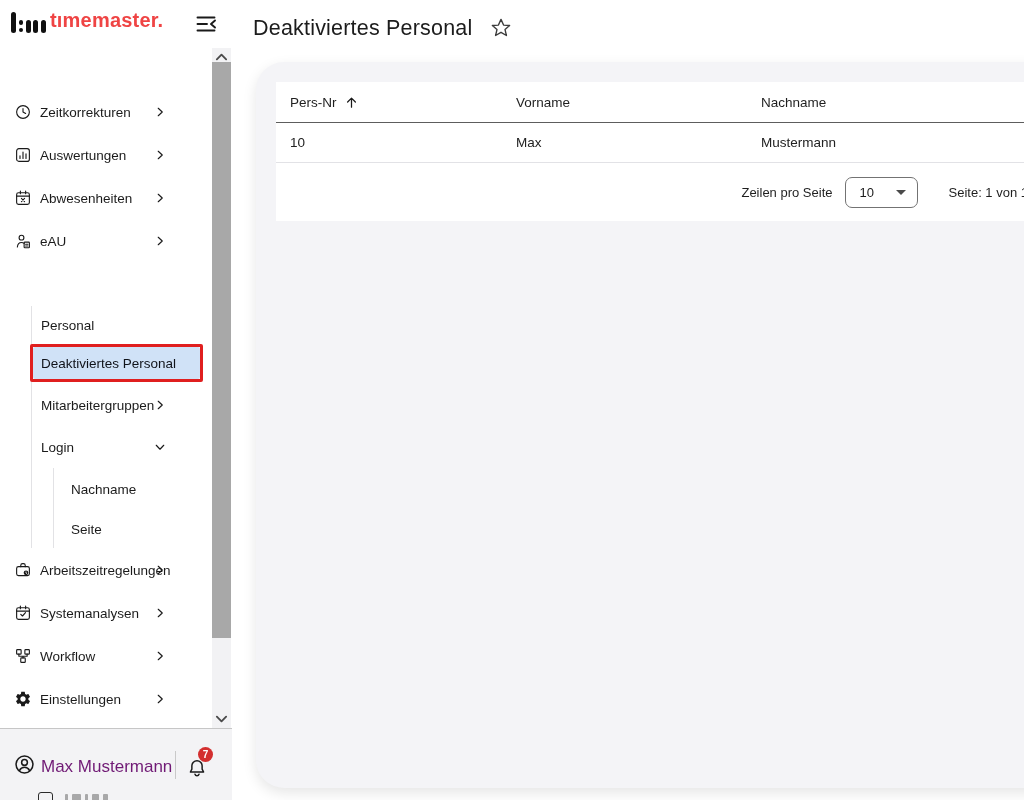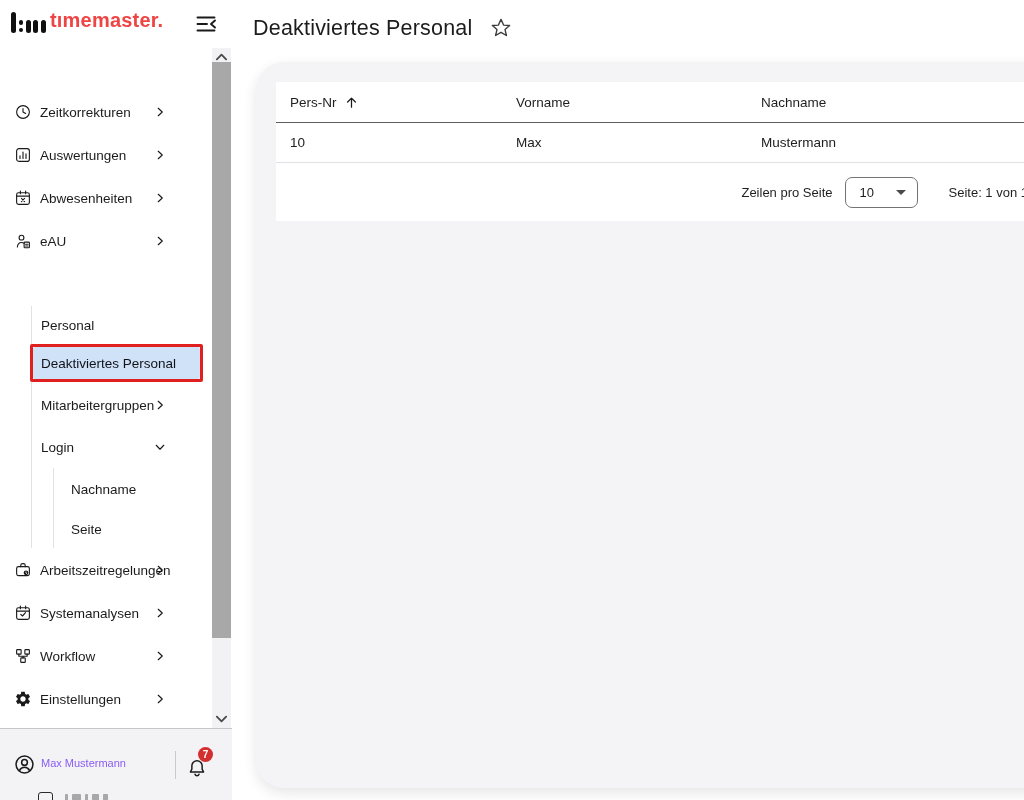--- a/index.html
+++ b/index.html
@@ -38,21 +38,21 @@
 
   
   .sb-strip { position:absolute; right:1px; top:0; width:19px; height:680px; background:#f2f2f4; }
   .sb-arrow { position:absolute; left:3px; width:13px; height:10px; cursor:pointer; }
   .sb-thumb { position:absolute; left:0; top:14px; width:19px; height:576px; background:#a8a8a8; cursor:pointer; }
 
   .user-area { position:absolute; left:0; top:728px; width:232px; height:72px;
     background:#f3f3f5; border-top:1px solid #c6c6c6; overflow:hidden; }
   .user-row { position:absolute; left:0; top:20px; width:232px; height:32px; }
   .user-ico { position:absolute; left:13px; top:4px; width:23px; height:23px; cursor:pointer; }
-  .user-name { position:absolute; left:41px; top:8px; font-size:11px; color:#8b5cf6; }
+  .user-name { position:absolute; left:41px; top:8px; font-size:17px; color:#701a75; }
   .user-divider { position:absolute; left:175px; top:2px; width:1px; height:28px; background:#c9c9c9; }
   .bell-wrap { position:absolute; left:186px; top:2px; width:34px; height:30px; cursor:pointer; }
   .bell-ico { position:absolute; left:0; top:6px; width:22px; height:22px; }
   .badge { position:absolute; left:12px; top:-4px; min-width:15px; height:15px; border-radius:8px;
     background:var(--badge,#d32f2f); color:#fff; font-size:10px; font-weight:700;
     display:flex; align-items:center; justify-content:center; padding:0 3px; }
   .partial-item { position:absolute; left:38px; top:63px; height:12px; display:flex; align-items:flex-start; gap:12px; }
   .partial-ico { width:15px; height:16px; border:1.8px solid #2b2b2b; border-radius:3px; }
   .pfrag { height:11px; background:#6a6a6a; opacity:.55; border-radius:1px; margin-top:2px; }
 

